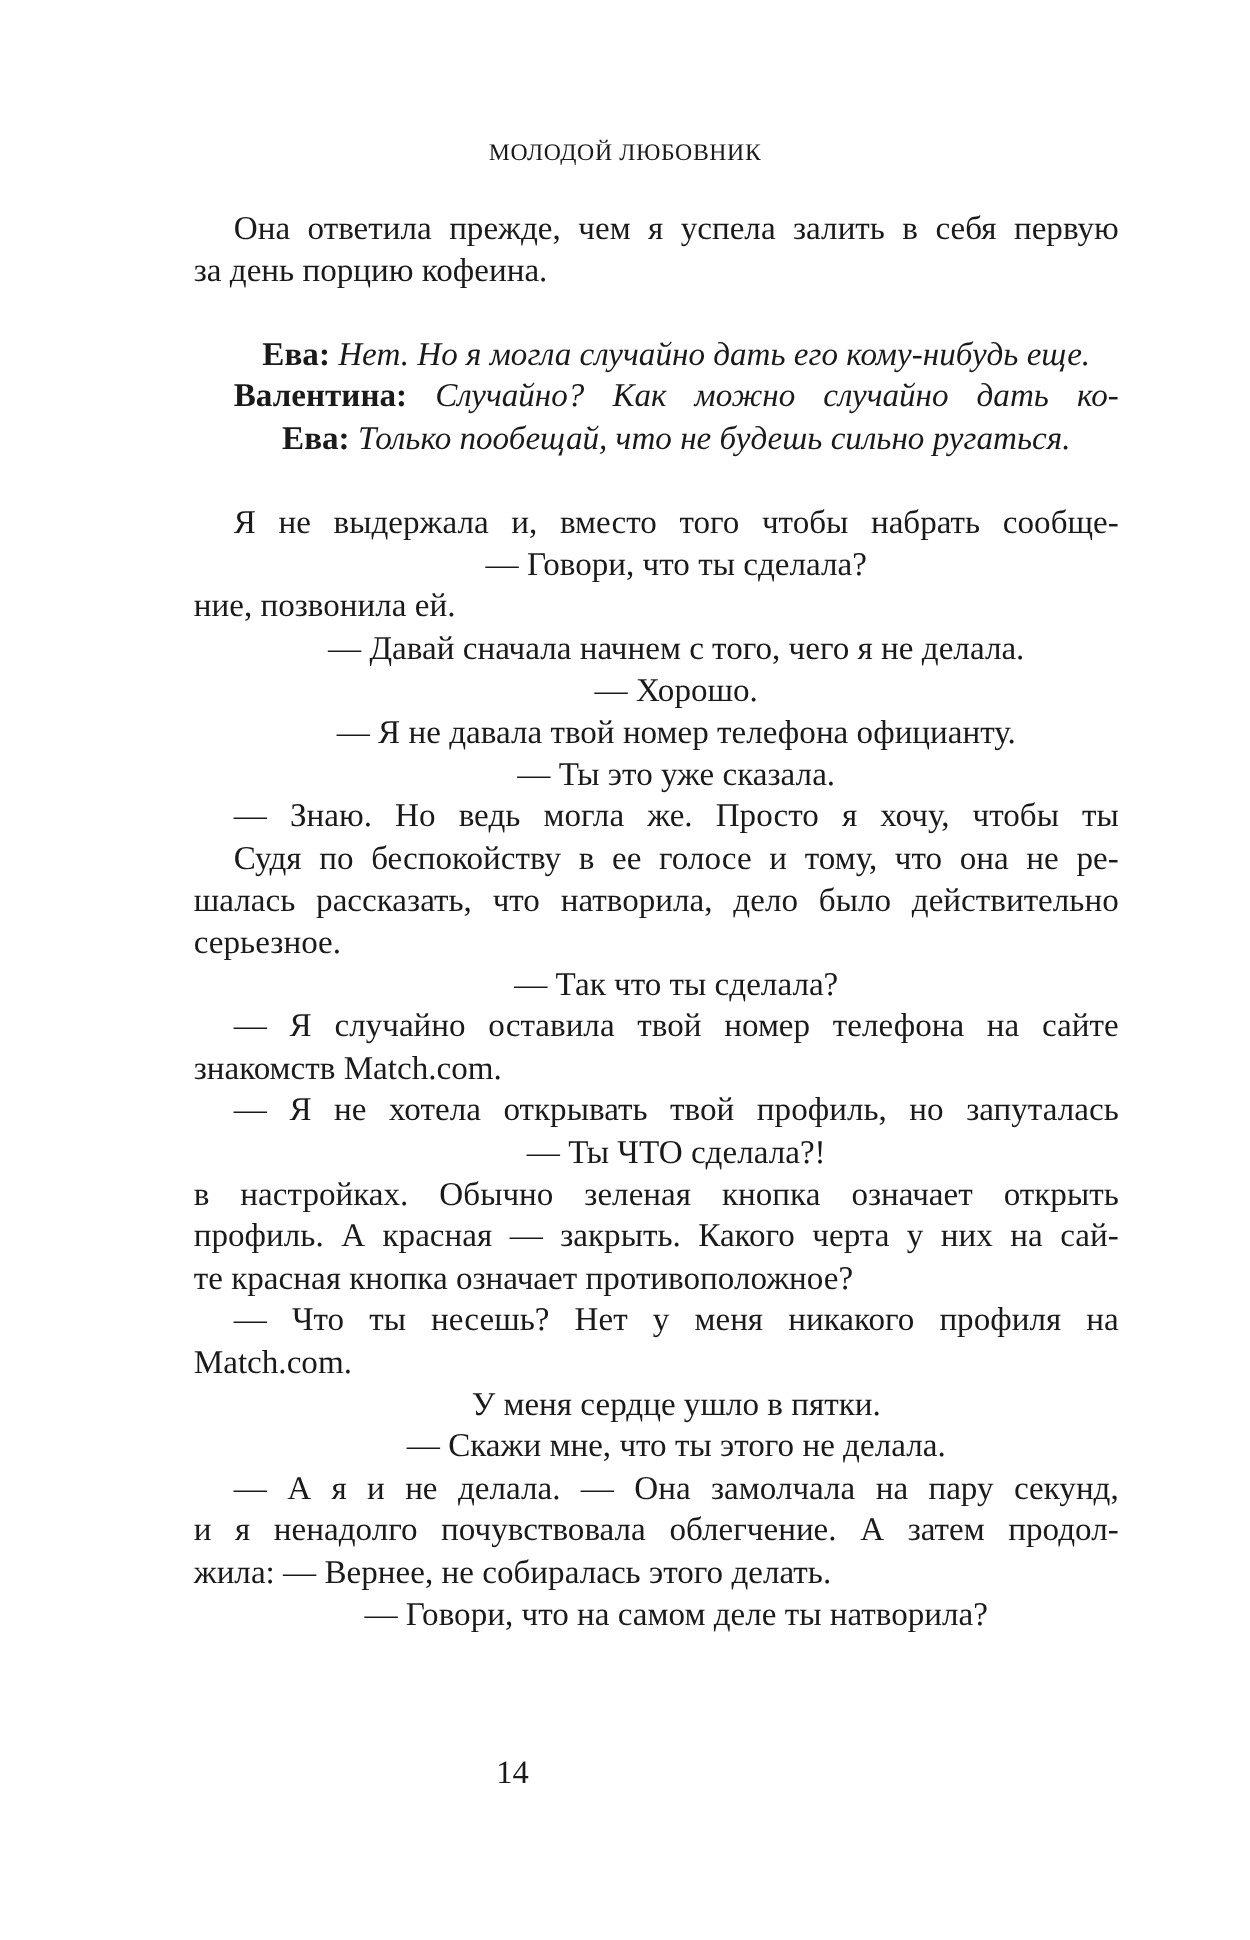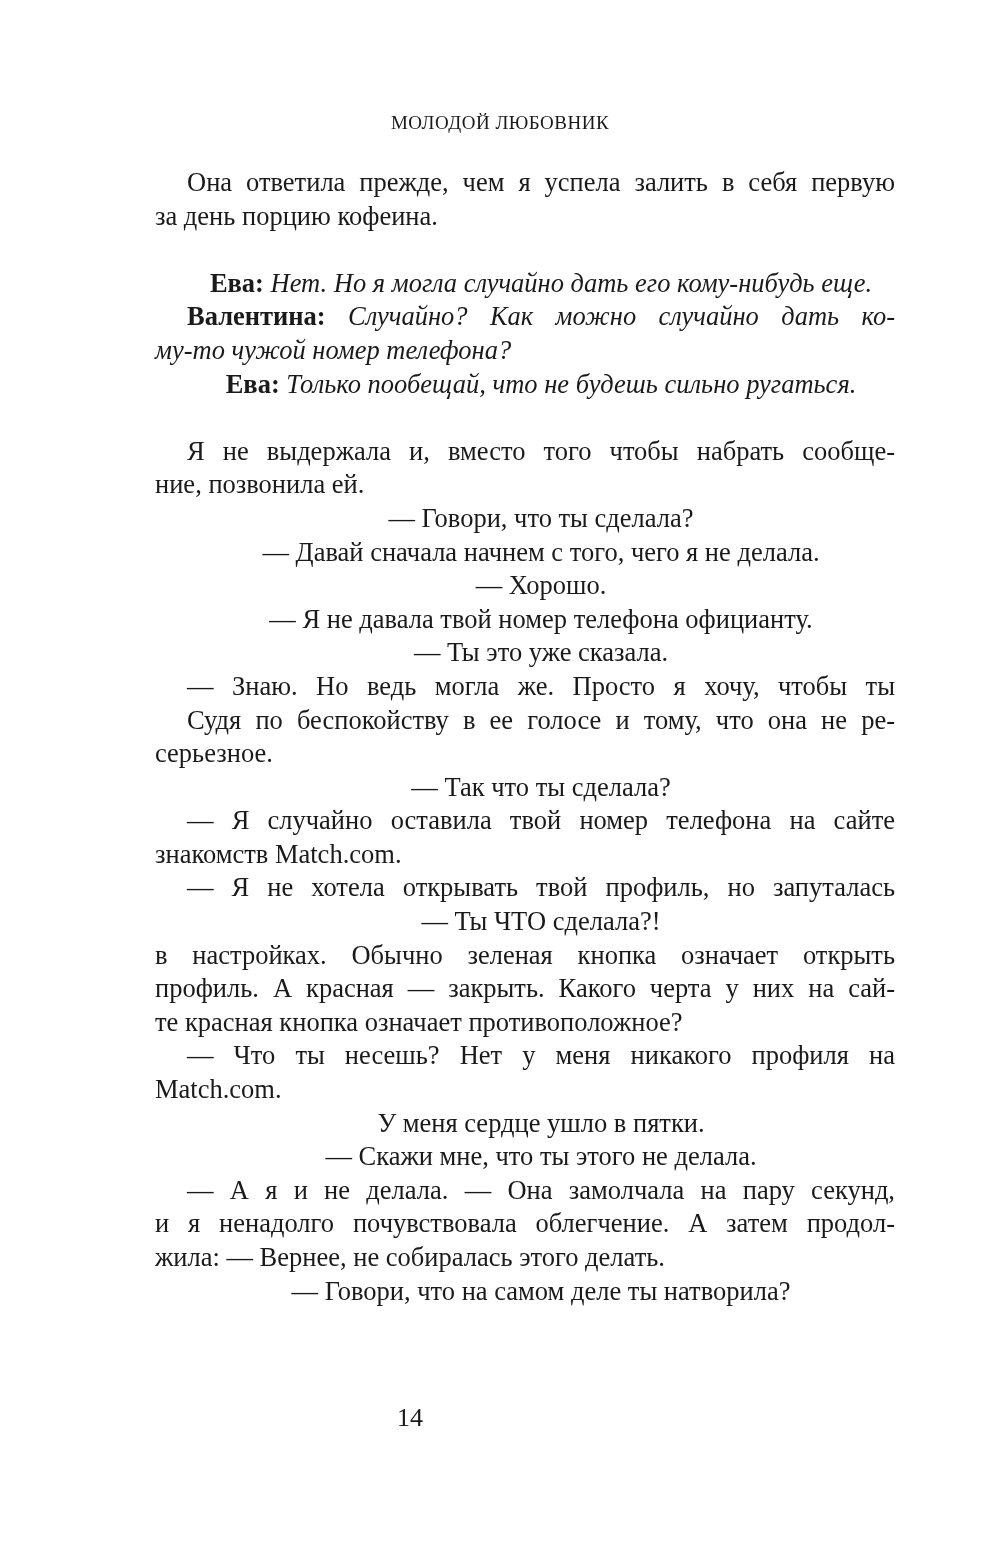--- a/index.html
+++ b/index.html
@@ -80,41 +80,39 @@
 
   <div>
     <div class="line indent">
       <span class="spk">Ева:</span>
       <span class="it">Нет. Но я могла случайно дать его кому-нибудь еще.</span>
     </div>
     <div class="line indent just" style="white-space: normal;">
       <span class="spk">Валентина:</span>
       <span class="it">Случайно? Как можно случайно дать ко-</span>
     </div>
-    <div class="line">
-      <span class="it">му-то чужой номер телефона?</span>
-    </div>
     <div class="line indent">
       <span class="spk">Ева:</span>
       <span class="it">Только пообещай, что не будешь сильно ругаться.</span>
     </div>
   </div>
 
   <div class="gap"></div>
 
   <div id="body-lines">
       <div class="line indent just">Я не выдержала и, вместо того чтобы набрать сообще-</div>
+      <div class="line indent">— Говори, что ты сделала?</div>
       <div class="line">ние, позвонила ей.</div>
-      <div class="line indent">— Говори, что ты сделала?</div>
       <div class="line indent">— Давай сначала начнем с того, чего я не делала.</div>
       <div class="line indent">— Хорошо.</div>
       <div class="line indent">— Я не давала твой номер телефона официанту.</div>
       <div class="line indent">— Ты это уже сказала.</div>
       <div class="line indent just">— Знаю. Но ведь могла же. Просто я хочу, чтобы ты</div>
       <div class="line indent just">Судя по беспокойству в ее голосе и тому, что она не ре-</div>
+      <div class="line just">шалась рассказать, что натворила, дело было действительно</div>
       <div class="line">серьезное.</div>
       <div class="line indent">— Так что ты сделала?</div>
       <div class="line indent just">— Я случайно оставила твой номер телефона на сайте</div>
       <div class="line">знакомств Match.com.</div>
       <div class="line indent just">— Я не хотела открывать твой профиль, но запуталась</div>
       <div class="line indent">— Ты ЧТО сделала?!</div>
       <div class="line just">в настройках. Обычно зеленая кнопка означает открыть</div>
       <div class="line just">профиль. А красная — закрыть. Какого черта у них на сай-</div>
       <div class="line">те красная кнопка означает противоположное?</div>
       <div class="line indent just">— Что ты несешь? Нет у меня никакого профиля на</div>

